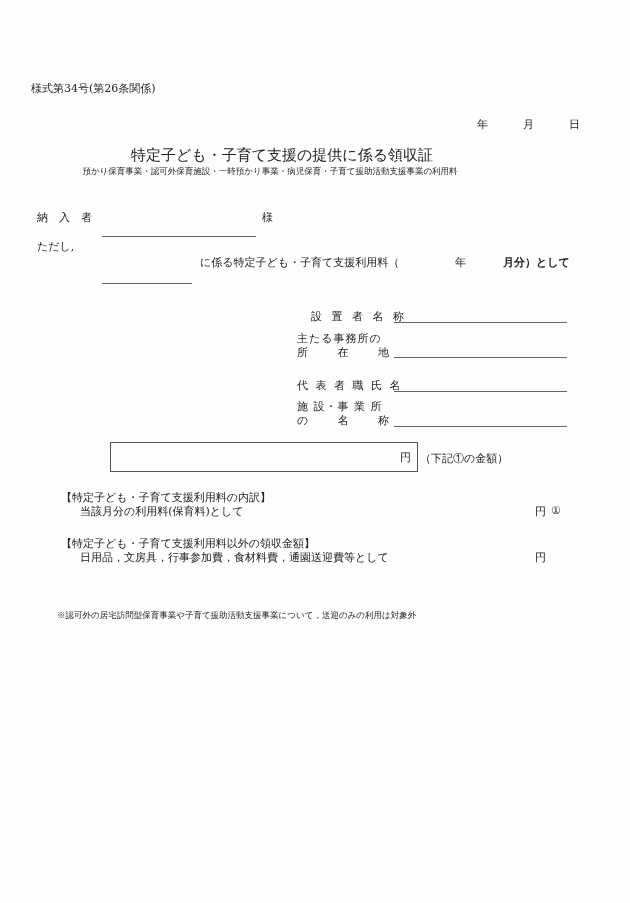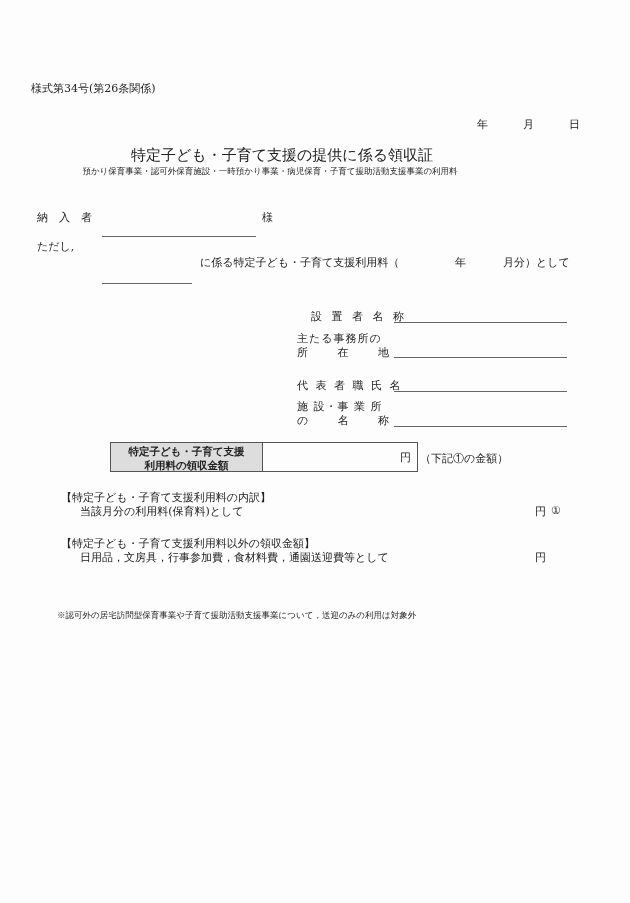--- a/index.html
+++ b/index.html
@@ -28,21 +28,21 @@
 <div class="abs t8" style="left:0;width:540px;text-align:center;top:166px;">預かり保育事業・認可外保育施設・一時預かり事業・病児保育・子育て援助活動支援事業の利用料</div>
 
 <div class="abs t11" style="left:37px;top:210px;">納　入　者</div>
 <div class="line" style="left:102px;top:236px;width:154px;"></div>
 <div class="abs t11" style="left:262px;top:210px;">様</div>
 
 <div class="abs t11" style="left:37px;top:239px;">ただし,</div>
 <div class="line" style="left:102px;top:283px;width:90px;"></div>
 <div class="abs t11" style="left:200px;top:255px;">に係る特定子ども・子育て支援利用料（</div>
 <div class="abs t11" style="left:455px;top:255px;">年</div>
-<div class="abs t11" style="left:503px;top:255px;">月分）として</div>
+<div class="abs t11" style="left:503px;top:255px;font-weight:bold;">月分）として</div>
 
 <div class="abs t11" style="left:297px;top:309px;letter-spacing:3px;padding-left:14px;">設 置 者 名 称</div>
 <div class="line" style="left:394px;top:322px;width:173px;"></div>
 
 <div class="abs t11" style="left:297px;top:331px;letter-spacing:1px;">主たる事務所の</div>
 <div class="abs spread" style="left:297px;top:345px;">
   <span>所</span>
   <span>在</span>
   <span>地</span>
 </div>
@@ -53,24 +53,20 @@
 
 <div class="abs t11" style="left:297px;top:399px;letter-spacing:1px;">施 設・事 業 所</div>
 <div class="abs spread" style="left:297px;top:413px;">
   <span>の</span>
   <span>名</span>
   <span>称</span>
 </div>
 <div class="line" style="left:394px;top:426px;width:173px;"></div>
 
 <div class="box">
-  <div class="lbl">
-    <div>特定子ども・子育て支援</div>
-    <div>利用料の領収金額</div>
-  </div>
   <div class="val">
     <span>円</span>
   </div>
 </div>
 <div class="abs t11" style="left:420px;top:451px;">（下記①の金額）</div>
 
 <div class="abs t11 bold" style="left:61px;top:490px;">【特定子ども・子育て支援利用料の内訳】</div>
 <div class="abs t11" style="left:80px;top:504px;">当該月分の利用料(保育料)として</div>
 <div class="abs t11" style="left:535px;top:504px;">円</div>
 <div class="abs t11" style="left:551px;top:504px;">①</div>

